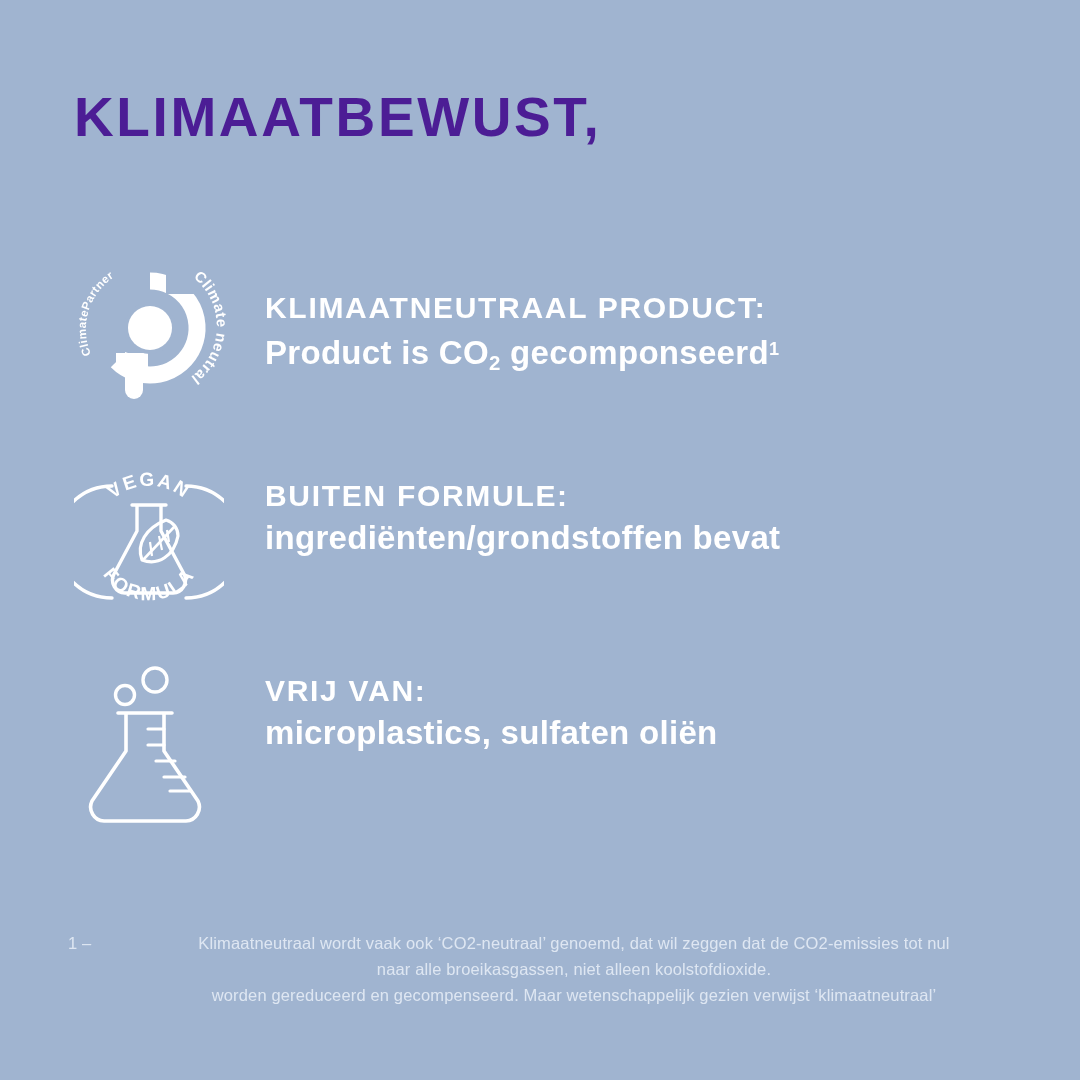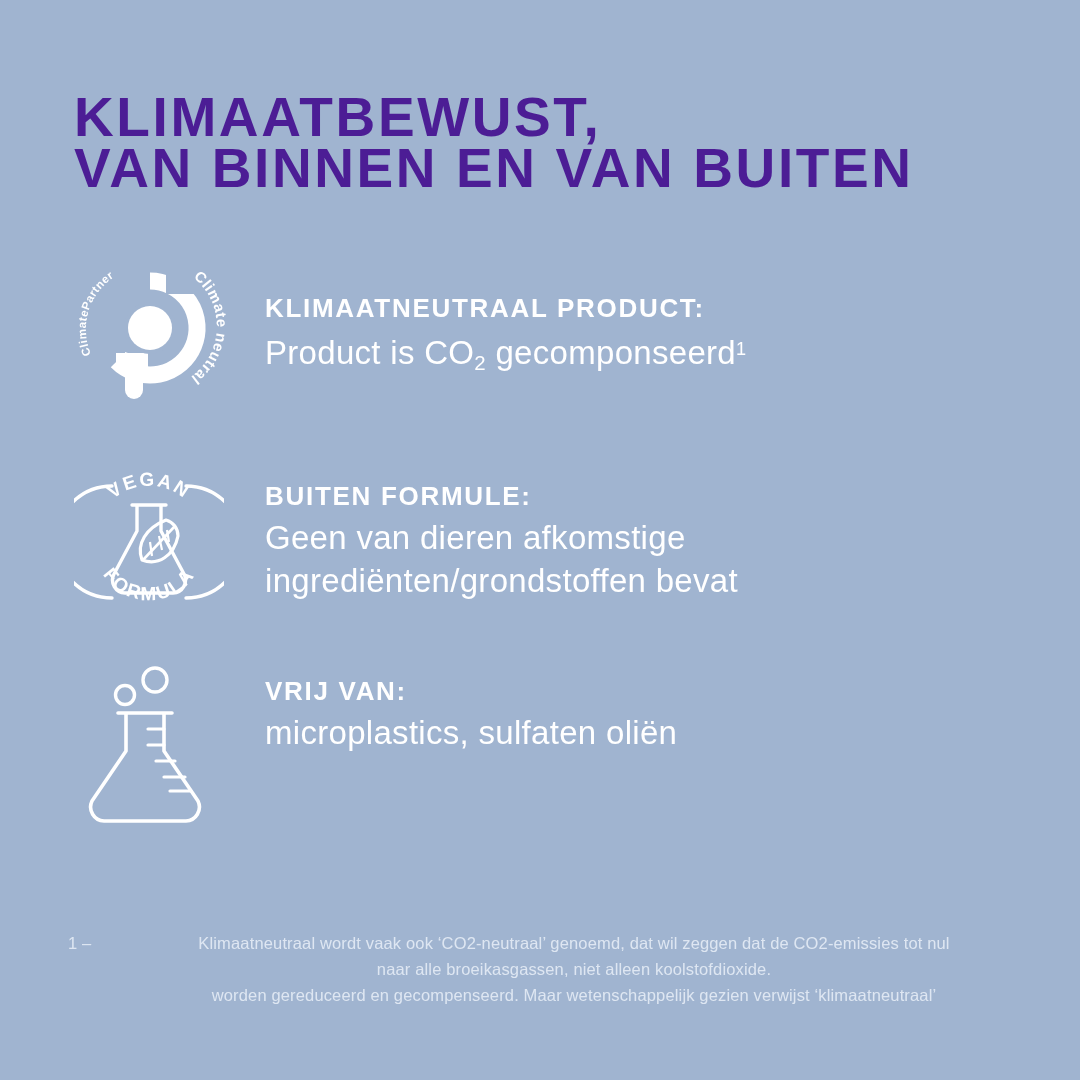--- a/index.html
+++ b/index.html
@@ -54,31 +54,31 @@
     top: 0;
   }
   .feature .ftext {
     position: absolute;
     left: 265px;
     top: 0;
     width: 790px;
   }
   .ftitle {
     display: block;
-    font-size: 26px;
+    font-size: 30px;
     line-height: 40px;
     font-weight: 600;
     letter-spacing: 1.7px;
     white-space: nowrap;
   }
   .fbody {
     display: block;
     font-size: 33px;
     line-height: 43px;
-    font-weight: 400;
+    font-weight: 700;
     letter-spacing: 0.3px;
   }
   .fbody .bline { display: block; white-space: nowrap; }
   sub.sb { font-size: 0.62em; vertical-align: -0.28em; }
   sup.sp { font-size: 0.55em; vertical-align: 0.52em; }
 
   
   #feature-climate { top: 248px; }
   #feature-climate .badge { top: 0px; }
   #feature-climate .ftext { top: 40px; }
@@ -115,21 +115,20 @@
   }
   #footnote .fn-line { display: block; white-space: nowrap; text-align: center; }
 
   svg { display: block; }
 </style>
 </head>
 <body>
 
 <div id="headline">
   <span class="hl-line">KLIMAATBEWUST,</span>
-  <span class="hl-line">VAN BINNEN EN VAN BUITEN</span>
 </div>
 
 <div id="features">
 
   <div class="feature" id="feature-climate">
     <div class="badge">
       <svg width="160" height="160" viewBox="0 0 160 160" aria-hidden="true">
         <defs>
           <path id="arcL" d="M 22,108 A 62,62 0 0 1 46,28" fill="none"></path>
           <path id="arcR" d="M 118,26 A 62,62 0 0 1 92,140" fill="none"></path>
@@ -183,21 +182,20 @@
           <textPath href="#arcTop" startOffset="50%">VEGAN</textPath>
         </text>
         <text font-family="'Liberation Sans', sans-serif" font-size="19" font-weight="700" fill="#ffffff" letter-spacing="2.2" text-anchor="middle">
           <textPath href="#arcBot" startOffset="50%">FORMULA</textPath>
         </text>
       </svg>
     </div>
     <div class="ftext">
       <span class="ftitle">BUITEN FORMULE:</span>
       <span class="fbody">
-        <span class="bline">Geen van dieren afkomstige</span>
         <span class="bline">ingrediënten/grondstoffen bevat</span>
       </span>
     </div>
   </div>
 
   <div class="feature" id="feature-free">
     <div class="badge">
       <svg width="140" height="160" viewBox="0 0 140 160" aria-hidden="true">
 
         <circle cx="47" cy="30" r="9.5" fill="none" stroke="#ffffff" stroke-width="3.4"></circle>

